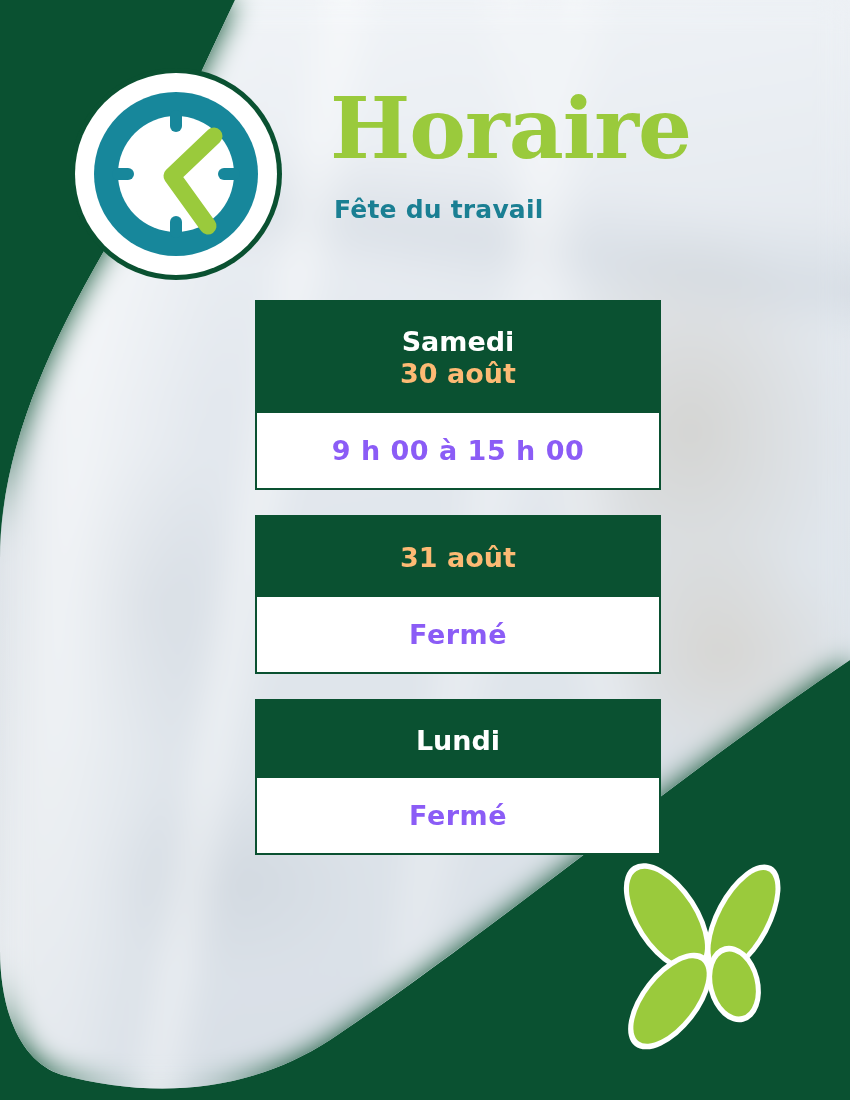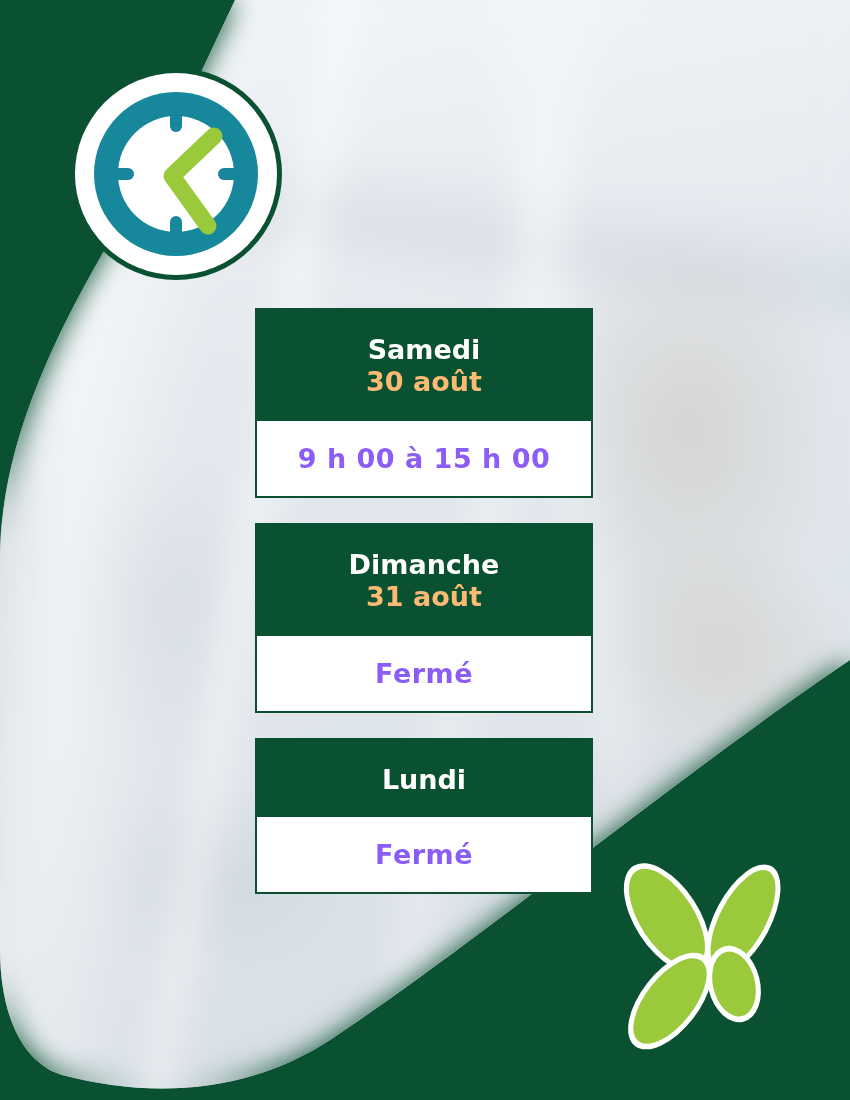--- a/index.html
+++ b/index.html
@@ -96,22 +96,22 @@
     font-weight: 700;
     font-size: 25px;
     color: #1A7F93;
     letter-spacing: .2px;
   }
 
   
   .cards {
     position: absolute;
     left: 255px;
-    top: 308px;
-    width: 338px;
+    top: 300px;
+    width: 406px;
   }
   .card {
     margin-bottom: 25px;
   }
   .card:last-child { margin-bottom: 1px; }
 
   .card-head {
     background: #0A5131;
     text-align: center;
     padding: 26px 10px 22px;
@@ -195,36 +195,39 @@
     <circle cx="108" cy="108" r="58" fill="#FFFFFF"></circle>
 
     <rect x="102" y="44" width="12" height="22" rx="6" fill="#17879B"></rect>
     <rect x="150" y="102" width="22" height="12" rx="6" fill="#17879B"></rect>
     <rect x="102" y="150" width="12" height="22" rx="6" fill="#17879B"></rect>
     <rect x="44" y="102" width="22" height="12" rx="6" fill="#17879B"></rect>
 
     <path d="M 146 70 L 104 110 L 140 160" fill="none" stroke="#9ACA3C" stroke-width="17" stroke-linecap="round" stroke-linejoin="round"></path>
   </svg>
 
+  <div class="title-block">
+    <h1 class="title">Horaire</h1>
+    <div class="subtitle">Fête du travail</div>
+  </div>
 
   <div class="cards">
 
     <div class="card">
       <div class="card-head">
         <div class="card-day">Samedi</div>
         <div class="card-date">30 août</div>
       </div>
       <div class="card-body">
         <div class="card-hours">9 h 00 à 15 h 00</div>
       </div>
     </div>
 
     <div class="card">
       <div class="card-head">
-        <div class="card-day">Dimanche</div>
         <div class="card-date">31 août</div>
       </div>
       <div class="card-body">
         <div class="card-hours">Fermé</div>
       </div>
     </div>
 
     <div class="card">
       <div class="card-head">
         <div class="card-day">Lundi</div>

